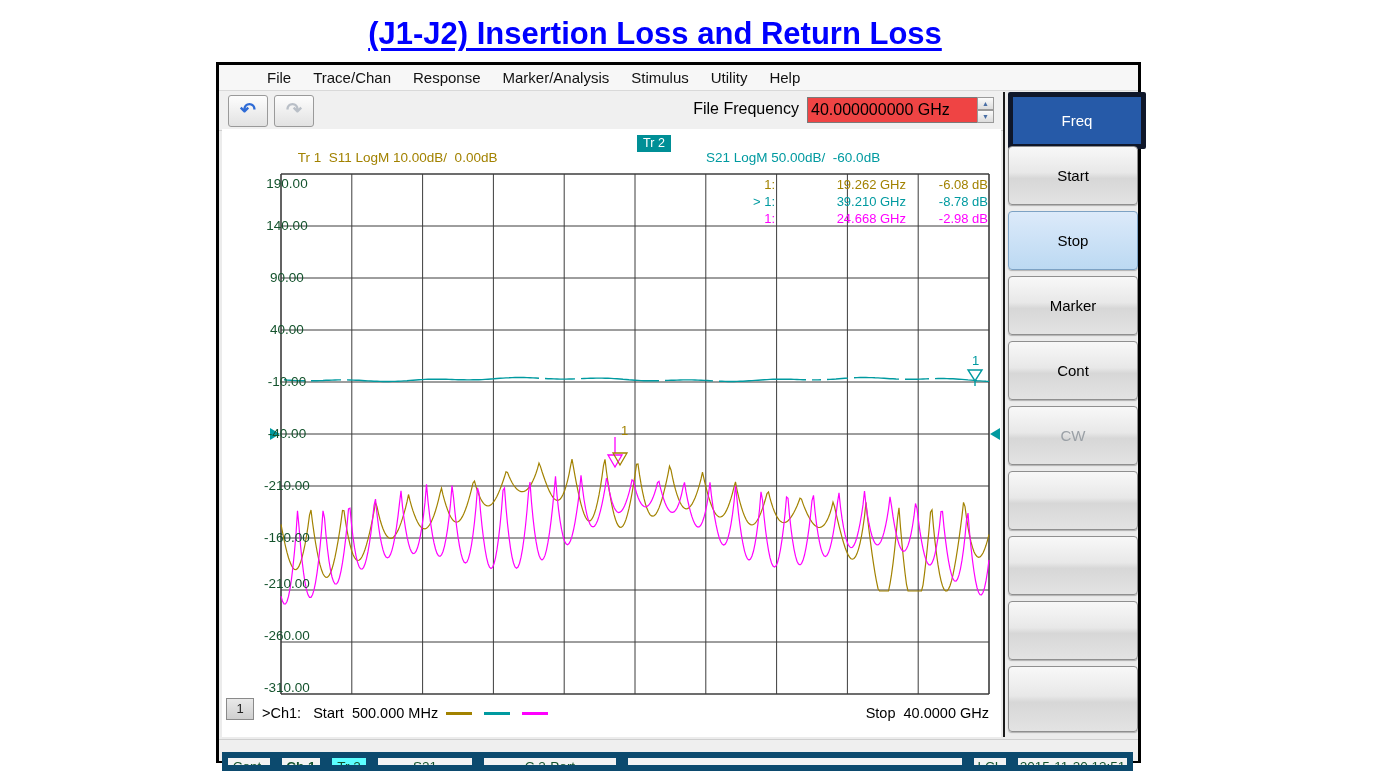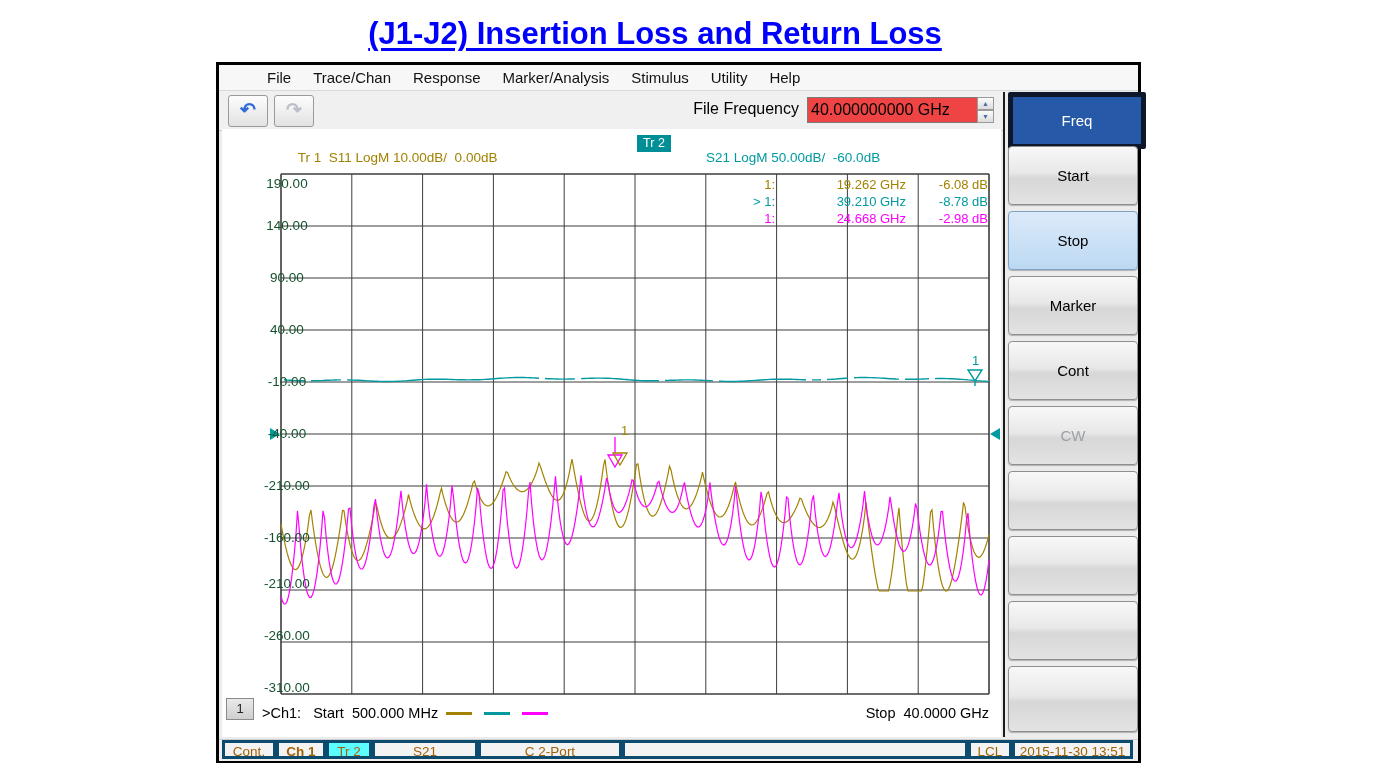--- a/index.html
+++ b/index.html
@@ -60,22 +60,22 @@
   .side-btn{position:absolute;left:1px;width:128px;height:57px;border:1px solid #8f8f8f;border-radius:4px;
     background:linear-gradient(#f8f8f8 0%,#e8e8e8 45%,#d7d7d7 55%,#e3e3e3 100%);
     font-size:15px;color:#000;text-align:center;box-shadow:0 1px 1px rgba(0,0,0,.25);
     display:flex;align-items:center;justify-content:center;}
   .side-btn.header{background:var(--freqbg);color:#fff;border:5px solid #0f172a;border-radius:2px;height:47px;box-shadow:none;}
   .side-btn.selected{background:linear-gradient(#dceafa,var(--stopbg));border:1px solid #7da2c4;}
   .side-btn.disabled{color:#9aa0a6;}
 
   
   #status-bar{position:absolute;left:0;top:674px;width:919px;height:21px;background:#efefef;border-top:1px solid #cfcfcf;}
-  .seg{position:absolute;top:0px;height:19px;border:3px solid #0c4a6e;box-sizing:border-box;
-    font-size:13.5px;line-height:17px;text-align:center;color:#a16207;background:#f3f3f3;overflow:hidden;white-space:nowrap;}
+  .seg{position:absolute;top:12px;height:19px;border:6px solid #0c4a6e;box-sizing:border-box;
+    font-size:13.5px;line-height:17px;text-align:center;color:#14532d;background:#f3f3f3;overflow:hidden;white-space:nowrap;}
   .seg.highlight{background:var(--cyan);}
 </style>
 </head>
 <body>
 
 <div id="stage">
   <div id="page-title">(J1-J2) Insertion Loss and Return Loss</div>
 
   <div id="app-window">
 

